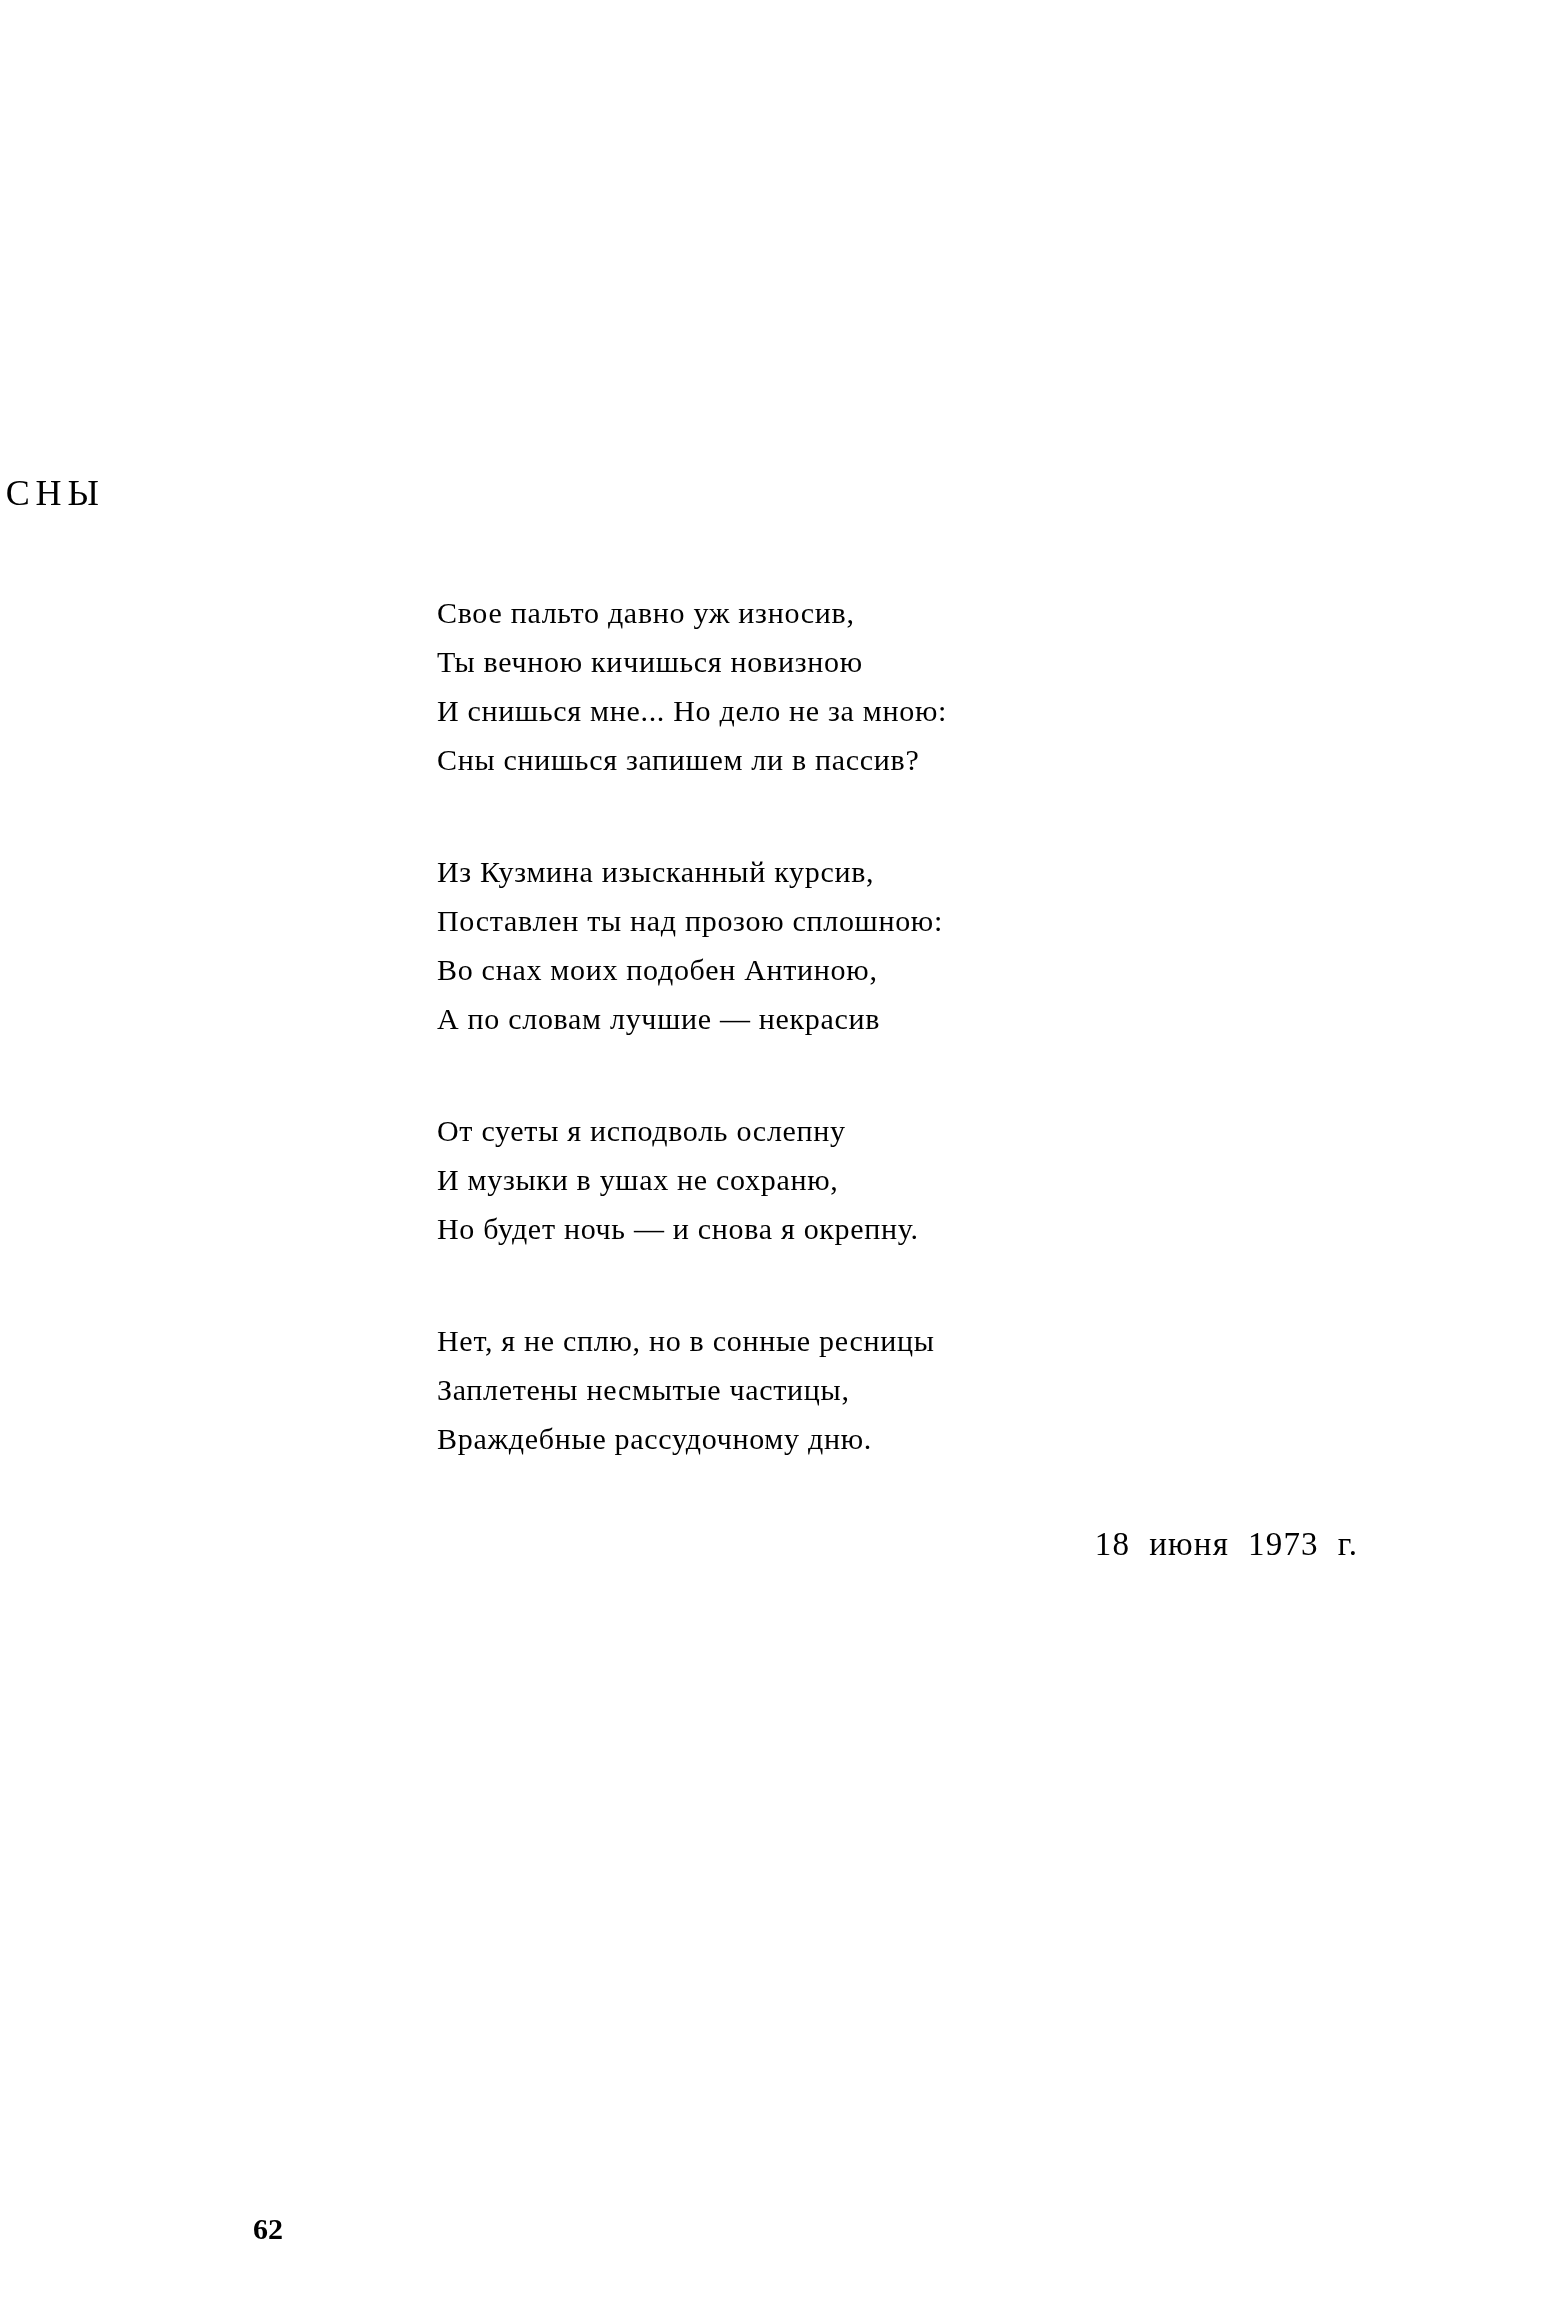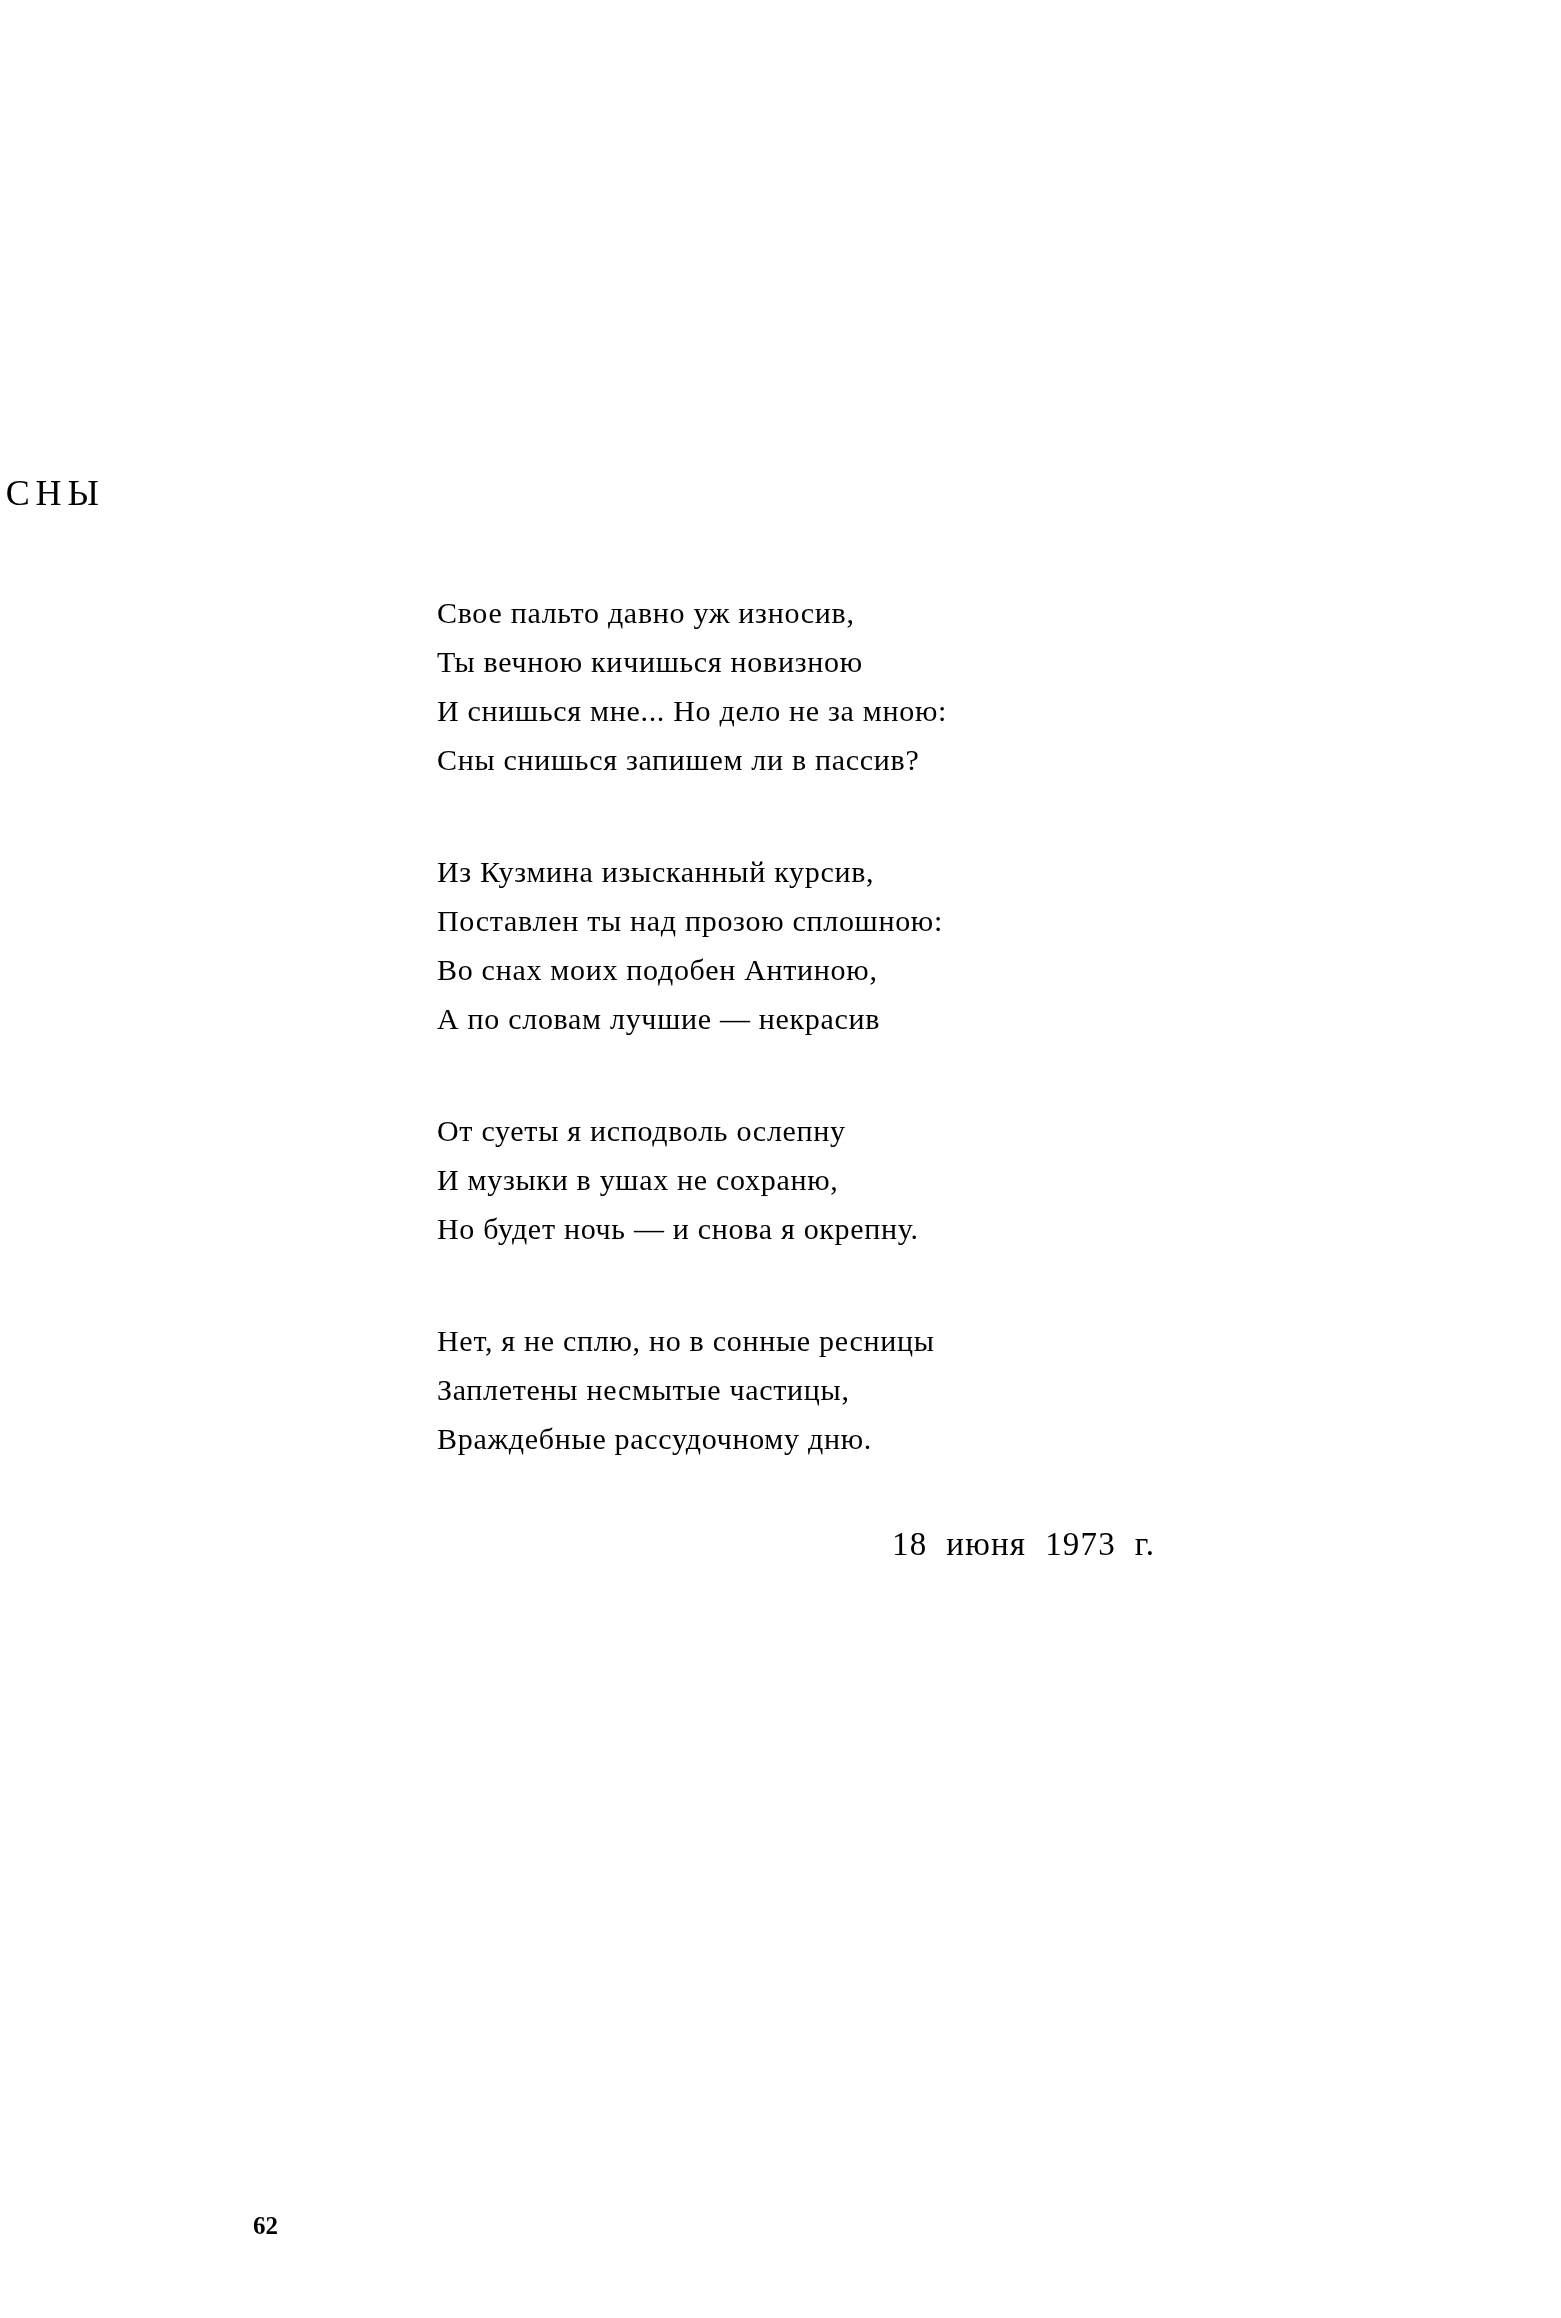--- a/index.html
+++ b/index.html
@@ -46,29 +46,29 @@
     font-size: 30px;
     line-height: 49px;
     letter-spacing: 0.7px;
     white-space: pre;
     font-family: "Liberation Serif", serif;
   }
   .date {
     margin-left: 437px;
     font-size: 33px;
     letter-spacing: 1.2px;
-    text-align: left;
+    text-align: center;
     padding-left: 455px;
     white-space: pre;
   }
   .folio {
     position: absolute;
     left: 253px;
     top: 2212px;
-    font-size: 25px;
+    font-size: 30px;
     font-weight: 700;
     font-family: "Liberation Serif", serif;
   }
 </style>
 </head>
 <body>
 
 <div class="page">
   <div class="content">
 

